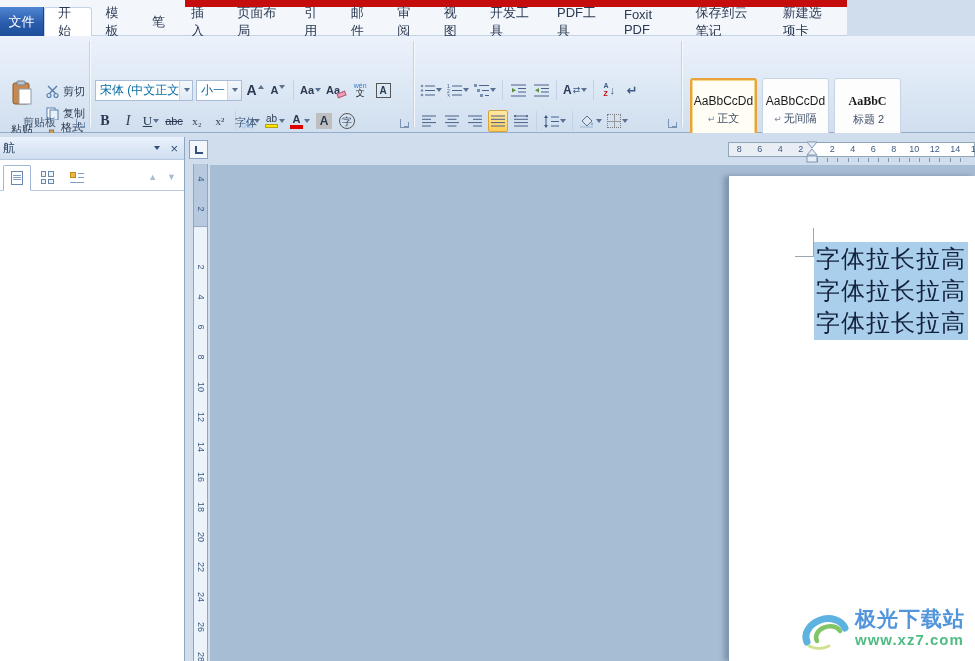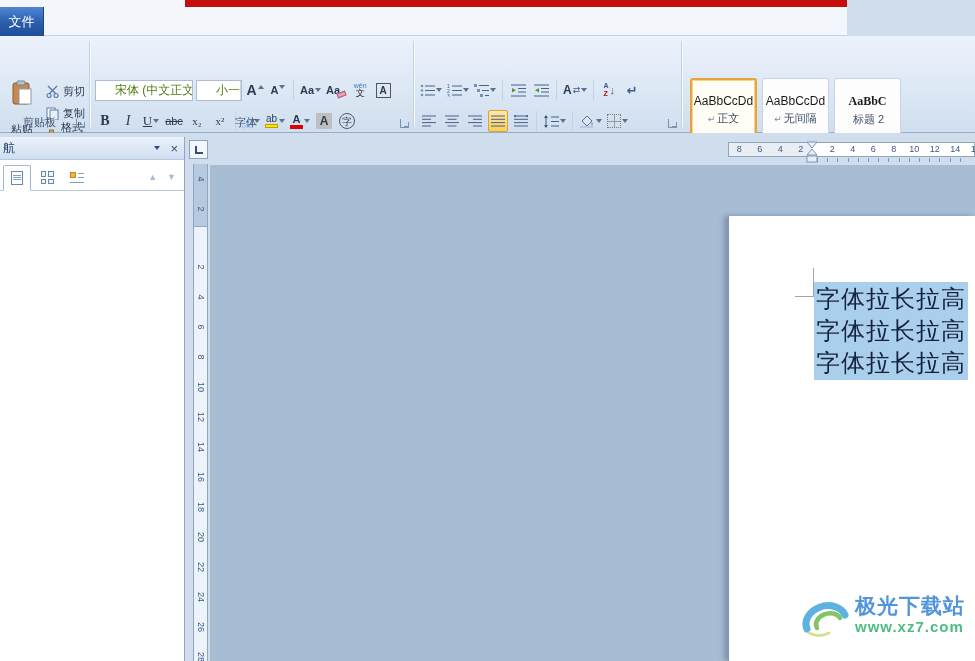--- a/index.html
+++ b/index.html
@@ -30,21 +30,21 @@
   .rbtn { display:flex; align-items:center; justify-content:center; gap:1px; height:22px; min-width:20px; border-radius:2px; border:1px solid transparent; color:#2b3a52; }
   .rbtn.active-btn { background:linear-gradient(#ffe8a6,#fbce59); border:1px solid #d9a33c; }
   .vline { width:1px; height:20px; background:#c3d2e4; margin:0 2px; }
 
   
   .paste-btn { position:absolute; left:1px; top:42px; width:42px; height:68px; display:flex; flex-direction:column; align-items:center; gap:1px; padding-top:2px; }
   .paste-btn .lbl { font-size:11px;margin-top:15px; }
   .clip-small { position:absolute; left:46px; display:flex; align-items:center; gap:4px; height:22px; font-size:11px; }
 
   
-  .combo { display:flex; align-items:center; background:#fff; border:1px solid #a9bdd6; height:21px; font-size:12px; color:#4d7c0f; padding-left:19px; white-space:nowrap; overflow:hidden; }
+  .combo { display:flex; align-items:center; background:#fff; border:1px solid #a9bdd6; height:21px; font-size:12px; color:#0369a1; padding-left:4px; white-space:nowrap; overflow:hidden; }
   .combo .caretbox { margin-left:auto; width:14px; height:100%; flex:none; display:flex; align-items:center; justify-content:center; border-left:1px solid #c9d7e8; background:linear-gradient(#f4f8fc,#dfe9f4); }
   .bigA { font-size:14px; font-weight:bold; }
   .smallA { font-size:11px; font-weight:bold; }
   .tinytri-up { width:0; height:0; border-left:3px solid transparent; border-right:3px solid transparent; border-bottom:4px solid #5a7194; margin-bottom:7px; }
   .tinytri-dn { width:0; height:0; border-left:3px solid transparent; border-right:3px solid transparent; border-top:4px solid #5a7194; margin-bottom:7px; }
   .b-glyph { font-weight:bold; font-family:"Liberation Serif",serif; font-size:14px; }
   .i-glyph { font-style:italic; font-family:"Liberation Serif",serif; font-size:14px; }
   .u-glyph { text-decoration:underline; font-family:"Liberation Serif",serif; font-size:13px; }
   .strike-glyph { text-decoration:line-through; font-size:11px; }
   .subsup { font-size:11px; font-family:"Liberation Serif",serif; }
@@ -124,42 +124,58 @@
   .hbar { position:absolute; left:518px; top:2px; right:0; height:15px; background:#fff; border:1px solid #8fa5b8; display:flex; }
   .hbar .marginpart { width:84px; height:100%; background:#e9eef5; border-right:1px solid #cdd8e4; display:flex; }
   .hbar .bodypart { flex:1; display:flex; padding-left:10px; }
   .hnum { width:20.5px; text-align:center; font-size:9px; color:#3c5a80; line-height:13px; }
   .hticks { position:absolute; left:607px; top:18px; right:5px; height:4px;
             background:repeating-linear-gradient(90deg,#7e95b5 0 1px,transparent 1px 10.2px); }
   .indent-marker { position:absolute; left:596px; top:1px; }
 
   
   .doc { position:absolute; left:210px; top:32px; right:0; bottom:0; background:#a7bdd3; overflow:hidden; }
-  .page { position:absolute; left:518px; top:11px; right:0; bottom:0; background:#fff; border-left:1px solid #8099b4; box-shadow:-4px 0 5px rgba(50,70,100,.35);margin-top:40px; }
+  .page { position:absolute; left:518px; top:11px; right:0; bottom:0; background:#fff; border-left:1px solid #8099b4; box-shadow:-4px 0 5px rgba(50,70,100,.35); }
   .cropmark-v { position:absolute; left:84px; top:52px; width:1px; height:29px; background:#9aa7b8; }
   .cropmark-h { position:absolute; left:66px; top:80px; width:19px; height:1px; background:#9aa7b8; }
   .sel-block { position:absolute; left:85px; top:66px; background:#aacfec; padding:1px 2px; }
   .doc-line { font-family:"Liberation Serif","DejaVu Serif",serif; font-size:24px; line-height:32px; letter-spacing:1px; color:#14213c; white-space:nowrap; }
 
   
-  .watermark { position:absolute; right:10px; bottom:20px; display:flex; align-items:center; gap:4px; opacity:.95; }
+  .watermark { position:absolute; right:10px; bottom:7px; display:flex; align-items:center; gap:4px; opacity:.95; }
   .wm-texts { display:flex; flex-direction:column; line-height:1.15; }
   .wm-site { font-size:21px; font-weight:bold; color:#4a90d9; letter-spacing:1px; }
   .wm-url { font-size:15px; font-weight:bold; color:#45b97c; letter-spacing:1px; }
 </style>
 </head>
 <body>
 
 <div class="screen">
 
   <div class="tabbar">
     <div class="redbar"></div>
     <div class="tabs-row">
       <div class="file-tab">文件</div>
     </div>
+    <div class="tabs-row" style="left:44px;">
+        <div class="tab active">开始</div>
+        <div class="tab">模板</div>
+        <div class="tab">笔</div>
+        <div class="tab">插入</div>
+        <div class="tab">页面布局</div>
+        <div class="tab">引用</div>
+        <div class="tab">邮件</div>
+        <div class="tab">审阅</div>
+        <div class="tab">视图</div>
+        <div class="tab">开发工具</div>
+        <div class="tab">PDF工具</div>
+        <div class="tab">Foxit PDF</div>
+        <div class="tab">保存到云笔记</div>
+        <div class="tab">新建选项卡</div>
+      </div>
   </div>
 
   <div class="ribbon">
     <div class="gdiv" style="left:89px"></div>
     <div class="gdiv" style="left:413px"></div>
     <div class="gdiv" style="left:681px"></div>
 
     <div class="group" style="left:0;width:89px">
       <div class="paste-btn">
         <svg width="22" height="26" viewBox="0 0 22 26">

